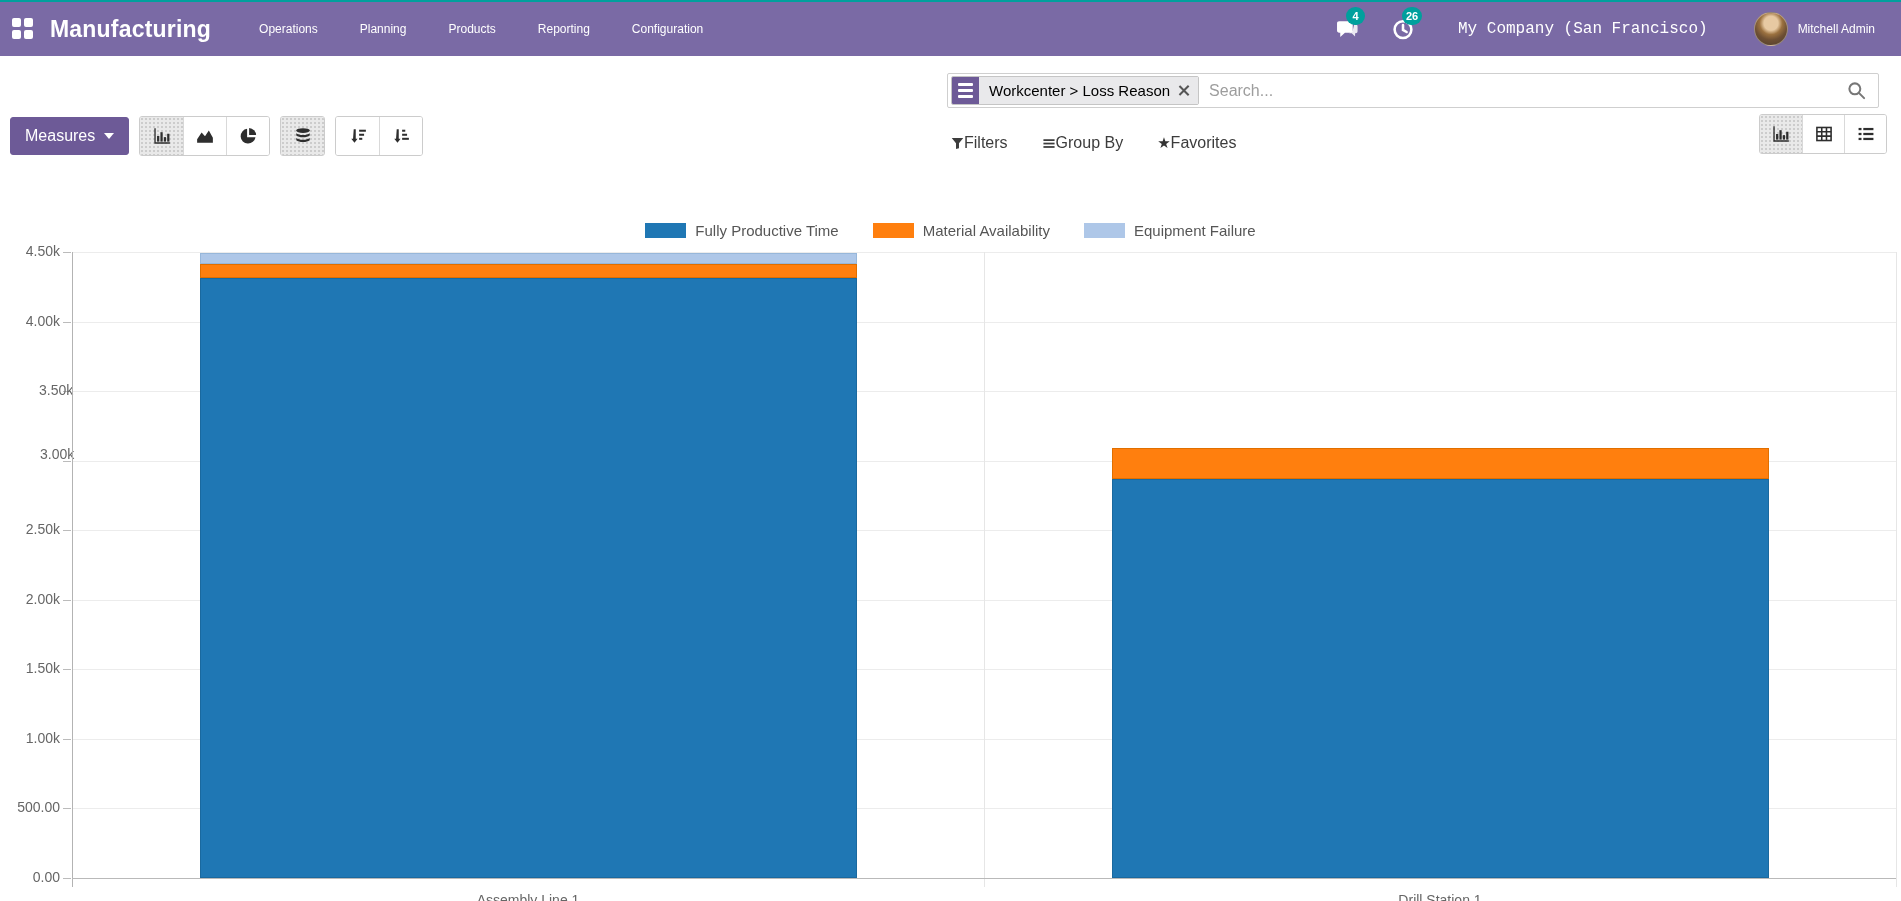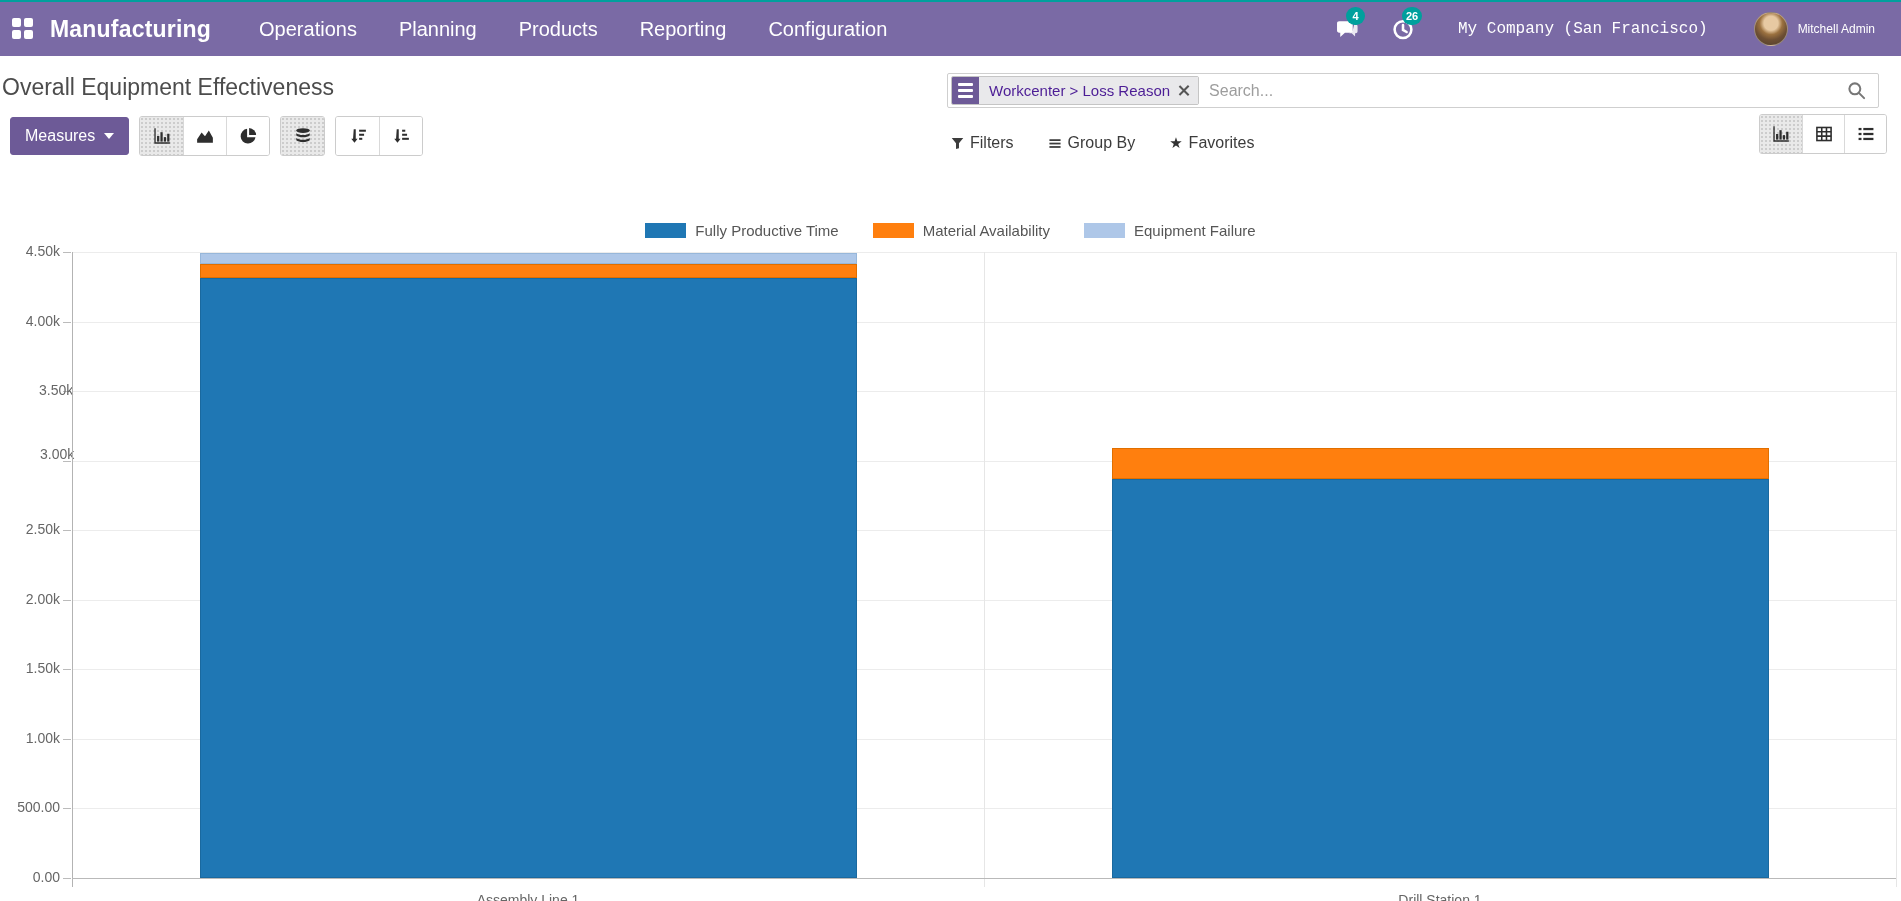--- a/index.html
+++ b/index.html
@@ -9,21 +9,21 @@
 
   
   .top-accent { position:absolute; top:0; left:0; width:100%; height:2px; background:var(--accent,#00A09D); }
   .topbar { position:absolute; top:2px; left:0; width:100%; height:54px;
             background:var(--header-bg,#7A6AA5); display:flex; align-items:center;
             padding:0 26px 0 12px; color:#fff; }
   .apps-btn { width:22px; height:22px; display:grid; grid-template-columns:9px 9px;
               grid-template-rows:9px 9px; gap:3px; background:none; border:none; cursor:pointer; margin-right:16px; }
   .apps-btn i { background:#fff; border-radius:2px; }
   .brand { font-size:23px; font-weight:bold; margin-right:48px; letter-spacing:.2px; cursor:pointer; }
-  .menus { display:flex; gap:42px; font-size:20px; }
+  .menus { display:flex; gap:42px; font-size:12px; }
   .menus a { color:#fff; text-decoration:none; cursor:pointer; }
   .systray { margin-left:auto; display:flex; align-items:center; }
   .tray { position:relative; width:30px; height:30px; margin-left:26px; cursor:pointer;
           display:flex; align-items:center; justify-content:center; }
   .badge { position:absolute; top:-7px; left:14px; min-width:19px; height:18px; padding:0 4px;
            border-radius:10px; background:var(--badge,#00A09D); color:#fff; font-size:11px;
            font-weight:bold; line-height:18px; text-align:center; }
   .company { margin-left:40px; font-size:16px; cursor:pointer;font-family:Liberation Mono, monospace; }
   .userwrap { display:flex; align-items:center; margin-left:46px; cursor:pointer; }
   .avatar { width:34px; height:34px; border-radius:50%; margin-right:10px;
@@ -36,21 +36,21 @@
 
   .searchbox { position:absolute; top:73px; left:947px; width:932px; height:35px;
                background:#fff; border:1px solid #cfcfcf; border-radius:2px;
                display:flex; align-items:center; }
   .facet { display:flex; align-items:stretch; height:29px; margin-left:3px;
            border:1px solid #c5c5c5; border-radius:2px; overflow:hidden; flex:0 0 auto; }
   .facet-icon { width:27px; background:var(--primary,#6D5A97); display:flex; flex-direction:column;
                 justify-content:center; align-items:center; gap:3px; }
   .facet-icon i { width:15px; height:3px; background:#fff; border-radius:1px; }
   .facet-body { display:flex; align-items:center; background:#e9e9eb; padding:0 9px 0 10px; gap:8px; }
-  .facet-label { font-size:15px; color:#4c1d95; white-space:nowrap; }
+  .facet-label { font-size:15px; color:#000000; white-space:nowrap; }
   .facet-x { width:11px; height:11px; position:relative; cursor:pointer; }
   .facet-x::before,.facet-x::after { content:""; position:absolute; left:5px; top:-1px; width:2.4px; height:13px;
                 background:#555; }
   .facet-x::before { transform:rotate(45deg); } .facet-x::after { transform:rotate(-45deg); }
   .searchbox input { flex:1; border:none; outline:none; font-size:16px; color:#444;
                      padding:0 10px; background:transparent; font-family:"Liberation Sans",sans-serif; }
   .searchbox input::placeholder { color:#9d9d9d; }
   .mag { margin-right:12px; color:#777; display:flex; cursor:pointer; }
 
   .left-tools { position:absolute; top:116px; left:10px; display:flex; gap:10px; align-items:center; }
@@ -60,21 +60,21 @@
   .caret { width:0; height:0; border-left:5px solid transparent; border-right:5px solid transparent;
            border-top:6px solid #fff; }
   .btngroup { display:flex; border:1px solid #ccc; border-radius:3px; overflow:hidden; background:#fff; }
   .btngroup button { width:43px; height:38px; background:#fff; border:none; border-left:1px solid #d9d9d9;
                      display:flex; align-items:center; justify-content:center; color:#2e2e2e; cursor:pointer; }
   .btngroup button:first-child { border-left:none; }
   .btngroup button.active { background:radial-gradient(#cccccc 1px, #e9e9e9 1.2px); background-size:4px 4px; }
 
   .filter-links { position:absolute; top:127px; left:951px; display:flex; gap:34px; align-items:center;
                   font-size:16px; color:#3c3c3c; height:32px; }
-  .filter-links .fl { display:flex; align-items:center; gap:6px; cursor:pointer; }
+  .filter-links .fl { display:flex; align-items:center; cursor:pointer; }
   .star { font-size:15px; color:#333; }
 
   .view-switcher { position:absolute; top:114px; left:1759px; display:flex; border:1px solid #ccc;
                    border-radius:3px; overflow:hidden; }
   .view-switcher button { width:42px; height:38px; border:none; border-left:1px solid #d9d9d9;
                    background:#fff; display:flex; align-items:center; justify-content:center;
                    color:#2e2e2e; cursor:pointer; }
   .view-switcher button:first-child { border-left:none; }
   .view-switcher button.active { background:radial-gradient(#cccccc 1px, #e9e9e9 1.2px); background-size:4px 4px; }
 
@@ -133,21 +133,20 @@
         <span class="badge">26</span>
       </div>
       <div class="company">My Company (San Francisco)</div>
       <div class="userwrap">
         <span class="avatar"></span>
         <span class="username">Mitchell Admin</span>
       </div>
     </div>
   </header>
 
-  <h1 class="page-title">Overall Equipment Effectiveness</h1>
 
   <div class="searchbox">
     <div class="facet">
       <span class="facet-icon">
           <i></i>
           <i></i>
           <i></i>
         </span>
       <span class="facet-body">
         <span class="facet-label">Workcenter &gt; Loss Reason</span>

